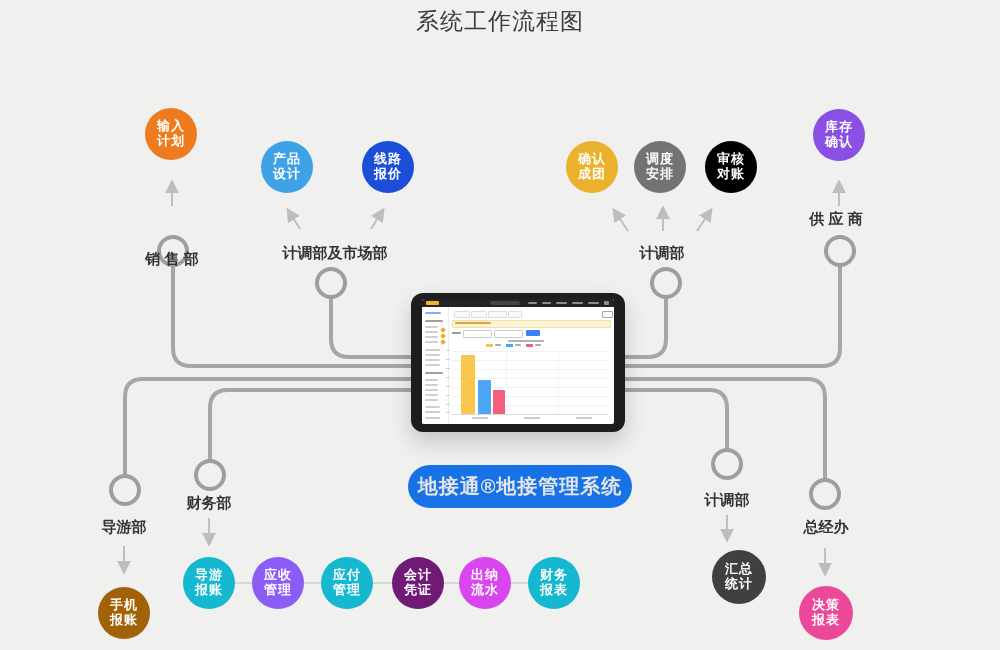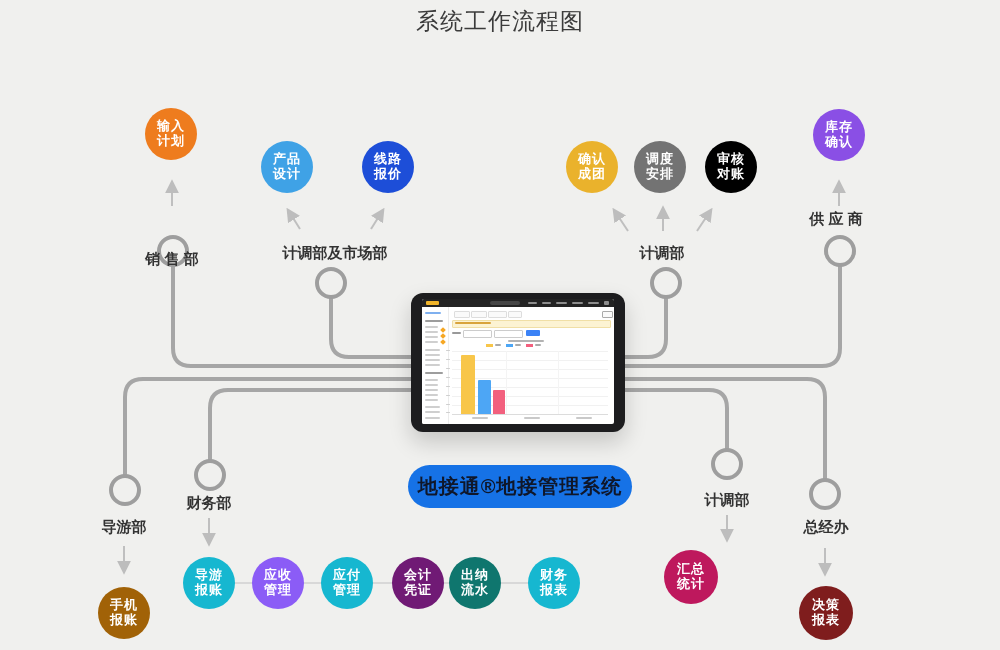--- a/index.html
+++ b/index.html
@@ -20,21 +20,21 @@
   .bubble{
     position:absolute;width:52px;height:52px;border-radius:50%;
     display:flex;align-items:center;justify-content:center;
     color:#fff;font-weight:700;font-size:13px;line-height:1.15;
     text-align:center;white-space:pre-line;z-index:2;letter-spacing:1px;
   }
   .bubble.lg{width:54px;height:54px;}
   .badge{
     position:absolute;left:408px;top:465px;width:224px;height:43px;border-radius:22px;
     display:flex;align-items:center;justify-content:center;
-    color:#0f172a;font-size:20px;font-weight:700;letter-spacing:1px;z-index:3;
+    color:#e5e5e5;font-size:20px;font-weight:700;letter-spacing:1px;z-index:3;
   }
   .tablet{
     position:absolute;left:411px;top:293px;width:214px;height:139px;
     background:#1d1d1f;border-radius:12px;z-index:3;
     box-shadow:0 10px 22px rgba(0,0,0,.18);
   }
   .screen{
     position:absolute;left:11px;top:6px;width:192px;height:125px;
     background:#fff;border-radius:2px;overflow:hidden;
   }
@@ -118,27 +118,27 @@
 <div class="bubble" style="left: 98px; top: 587px; background: #a16207;">手机
 报账</div>
 <div class="bubble" style="left: 183px; top: 557px; background: rgb(22, 183, 208);">导游
 报账</div>
 <div class="bubble" style="left: 252px; top: 557px; background: #8b5cf6;">应收
 管理</div>
 <div class="bubble" style="left: 321px; top: 557px; background: rgb(22, 183, 208);">应付
 管理</div>
 <div class="bubble" style="left: 392px; top: 557px; background: #701a75; text-align: center;">会计
 凭证</div>
-<div class="bubble" style="left: 449px; top: 557px; background: #0f766e;">出纳
+<div class="bubble" style="left: 459px; top: 557px; background: #d946ef;">出纳
 流水</div>
 <div class="bubble" style="left: 528px; top: 557px; background: rgb(22, 183, 208);">财务
 报表</div>
-<div class="bubble lg" style="left: 664px; top: 550px; background: #be185d;">汇总
+<div class="bubble lg" style="left: 712px; top: 550px; background: #404040;">汇总
 统计</div>
-<div class="bubble lg" style="left: 799px; top: 586px; background: #7f1d1d;">决策
+<div class="bubble lg" style="left: 799px; top: 586px; background: #ec4899;">决策
 报表</div>
 
 <div class="tablet">
   <div class="screen">
 
     <div class="abs" style="left:0;top:0;width:192px;height:8px;background:#232323;"></div>
     <div class="abs" style="left:4px;top:2px;width:13px;height:4px;background:#f0b42a;border-radius:1px;"></div>
     <div class="abs" style="left:68px;top:2px;width:30px;height:4px;background:#454545;border-radius:2px;"></div>
     <div class="sk" style="left:106px;top:3px;width:9px;background:#8d8d8d;"></div>
     <div class="sk" style="left:120px;top:3px;width:9px;background:#8d8d8d;"></div>

